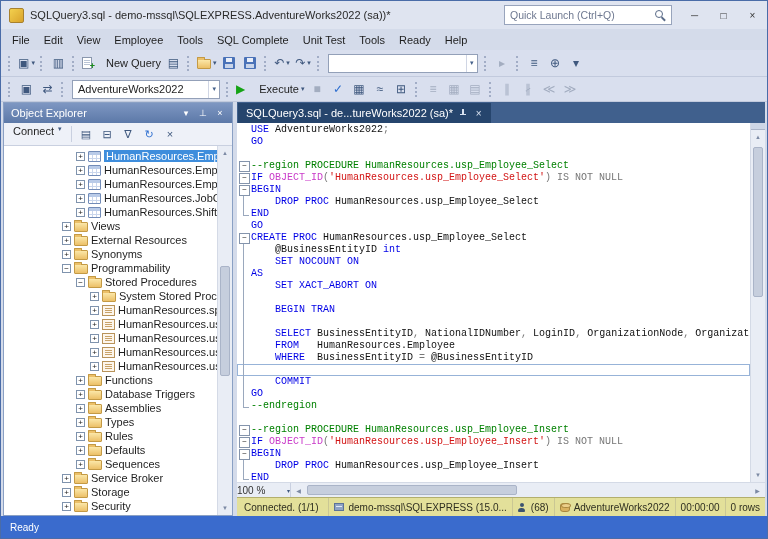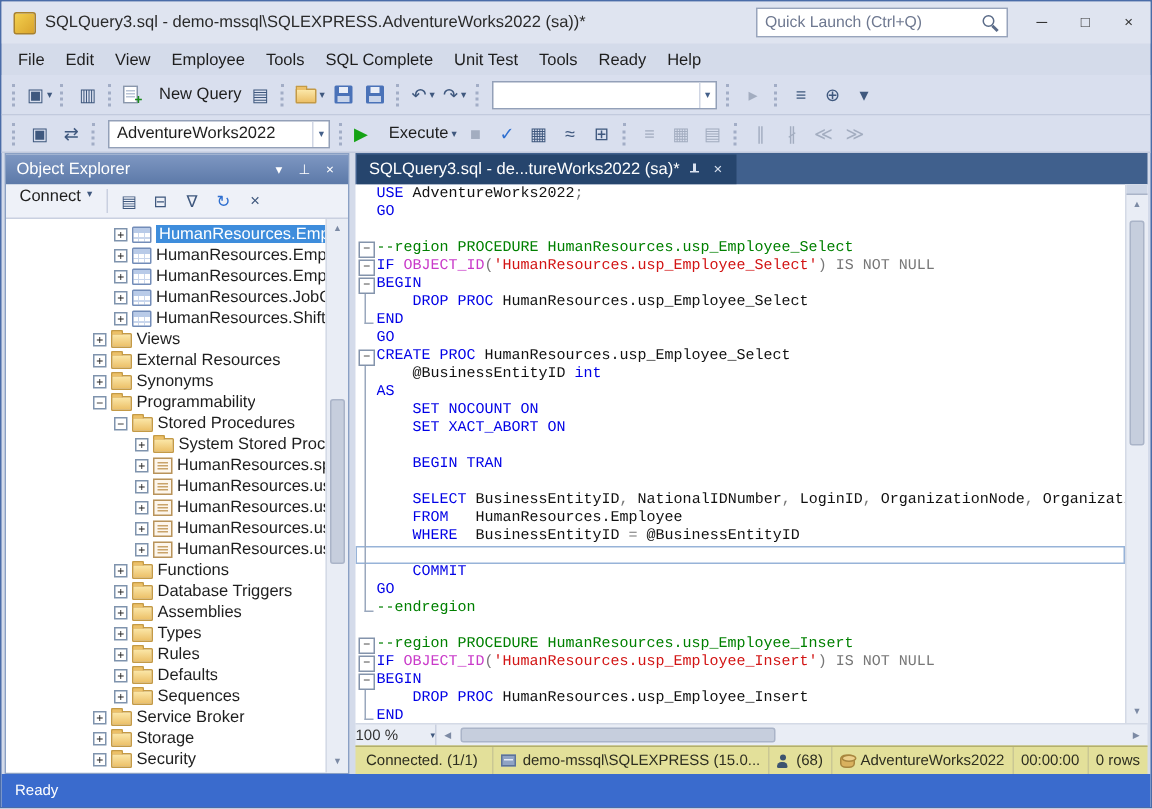--- a/index.html
+++ b/index.html
@@ -476,25 +476,25 @@
             <div class="cl">
               <span class="gut g-m"></span>
               <span class="codetext"><span class="c-kw">CREATE PROC</span><span class="c-id"> HumanResources.usp_Employee_Select</span></span>
             </div>
             <div class="cl">
               <span class="gut g-b"></span>
               <span class="codetext"><span class="c-id">    @BusinessEntityID </span><span class="c-kw">int</span></span>
             </div>
             <div class="cl">
               <span class="gut g-b"></span>
+              <span class="codetext"><span class="c-id">    </span><span class="c-kw">SET NOCOUNT ON</span></span>
+            </div>
+            <div class="cl">
+              <span class="gut g-b"></span>
               <span class="codetext"><span class="c-kw">AS</span></span>
-            </div>
-            <div class="cl">
-              <span class="gut g-b"></span>
-              <span class="codetext"><span class="c-id">    </span><span class="c-kw">SET NOCOUNT ON</span></span>
             </div>
             <div class="cl">
               <span class="gut g-b"></span>
               <span class="codetext"><span class="c-id">    </span><span class="c-kw">SET XACT_ABORT ON</span></span>
             </div>
             <div class="cl">
               <span class="gut g-b"></span>
               <span class="codetext"></span>
             </div>
             <div class="cl">

